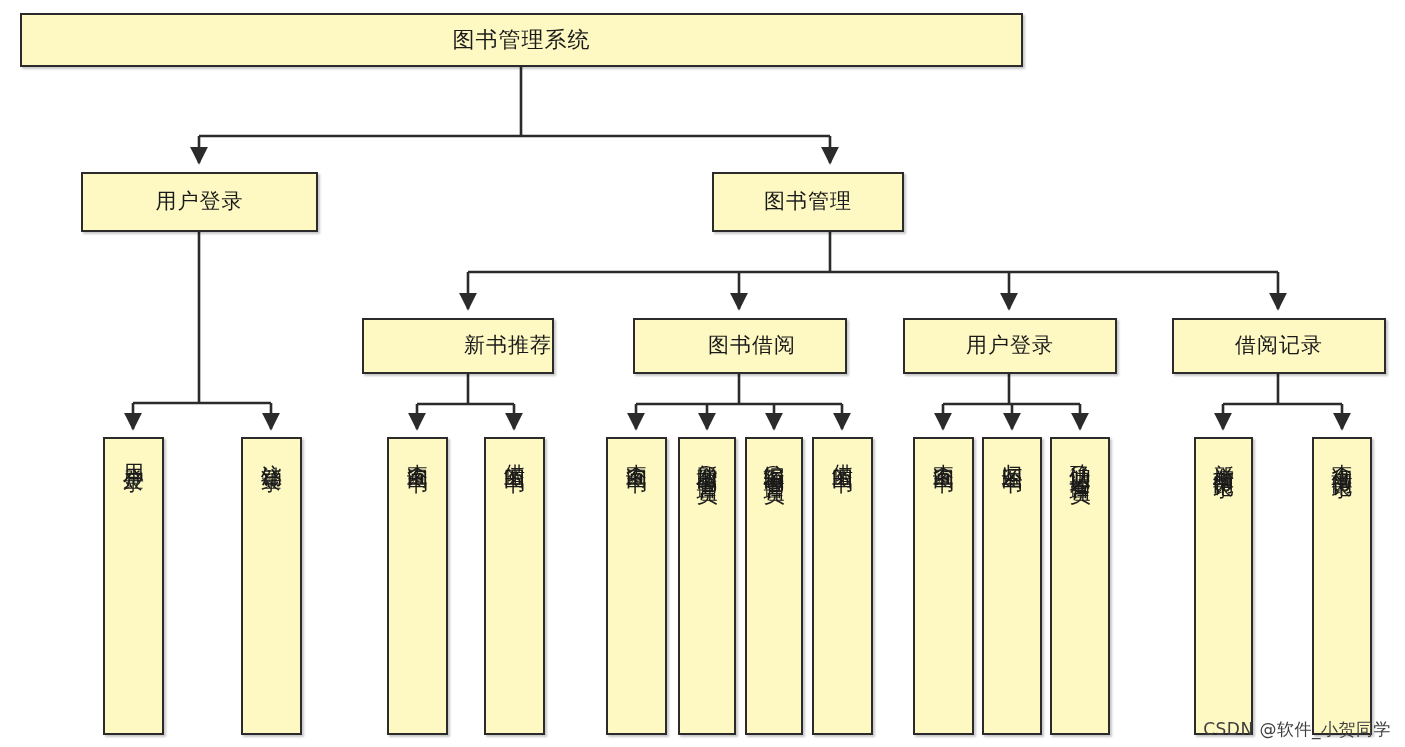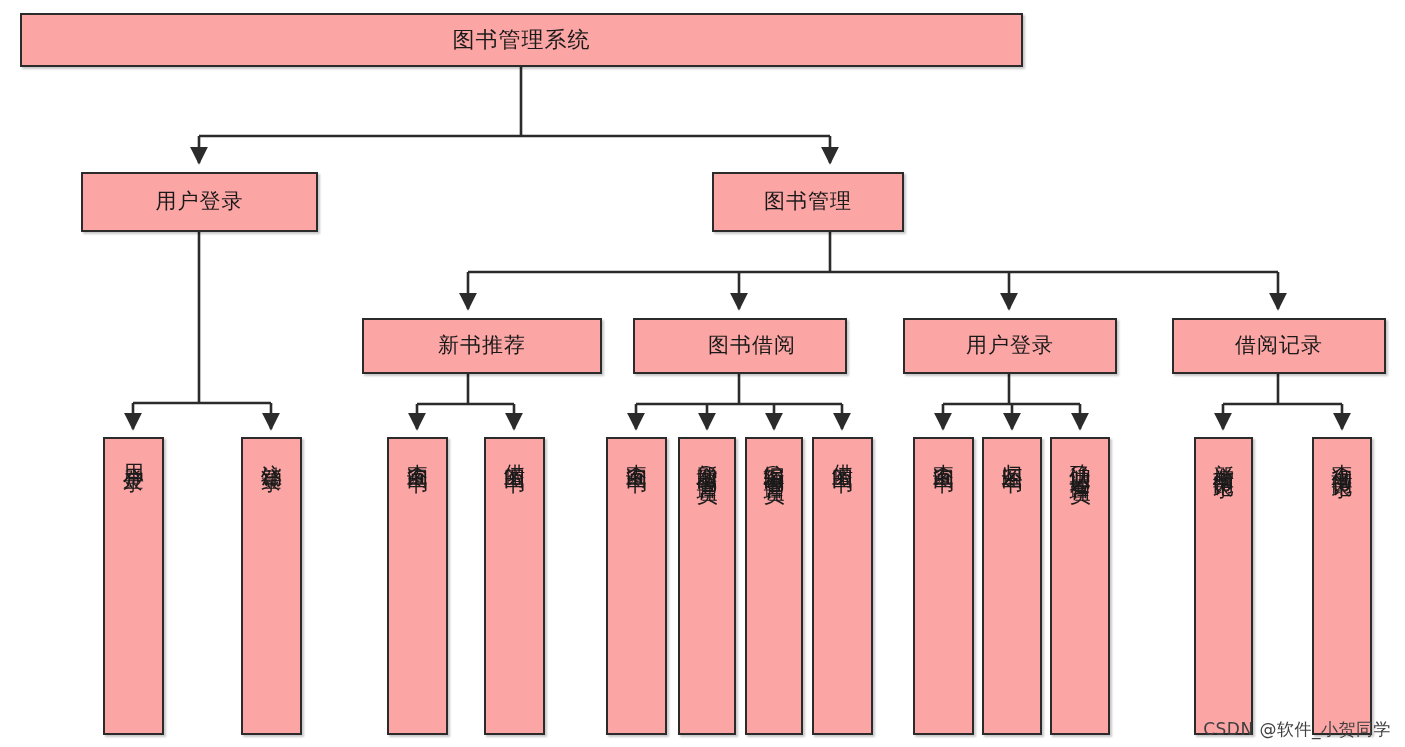--- a/index.html
+++ b/index.html
@@ -20,21 +20,21 @@
   svg#wires {
     position: absolute;
     left: 0;
     top: 0;
     width: 1405px;
     height: 747px;
   }
   .node {
     position: absolute;
     box-sizing: border-box;
-    background: #fca5a5;
+    background: #fef9c3;
     border: 2px solid #2b2b2b;
     box-shadow: 2px 2px 2px rgba(0,0,0,0.22);
     display: flex;
     align-items: center;
     justify-content: center;
     color: #1a1a1a;
     z-index: 2;
     font-family: Liberation Serif, serif;
   }
   .node.h {
@@ -129,21 +129,21 @@
     <span>图书管理系统</span>
   </div>
 
   <div class="node h" id="n-l1-0" style="left: 81px; top: 172px; width: 237px; height: 60px;">
     <span>用户登录</span>
   </div>
   <div class="node h" id="n-l1-1" style="left: 712px; top: 172px; width: 192px; height: 60px;">
     <span>图书管理</span>
   </div>
 
-  <div class="node h" id="n-l2-0" style="left: 362px; top: 318px; width: 240px; height: 56px;">
+  <div class="node h" id="n-l2-0" style="left: 362px; top: 318px; width: 192px; height: 56px; justify-content: flex-end;">
     <span>新书推荐</span>
   </div>
   <div class="node h" id="n-l2-1" style="left: 633px; top: 318px; width: 214px; height: 56px; padding-left: 24px;">
     <span>图书借阅</span>
   </div>
   <div class="node h" id="n-l2-2" style="left: 903px; top: 318px; width: 214px; height: 56px;">
     <span>用户登录</span>
   </div>
   <div class="node h" id="n-l2-3" style="left: 1172px; top: 318px; width: 214px; height: 56px;">
     <span>借阅记录</span>

